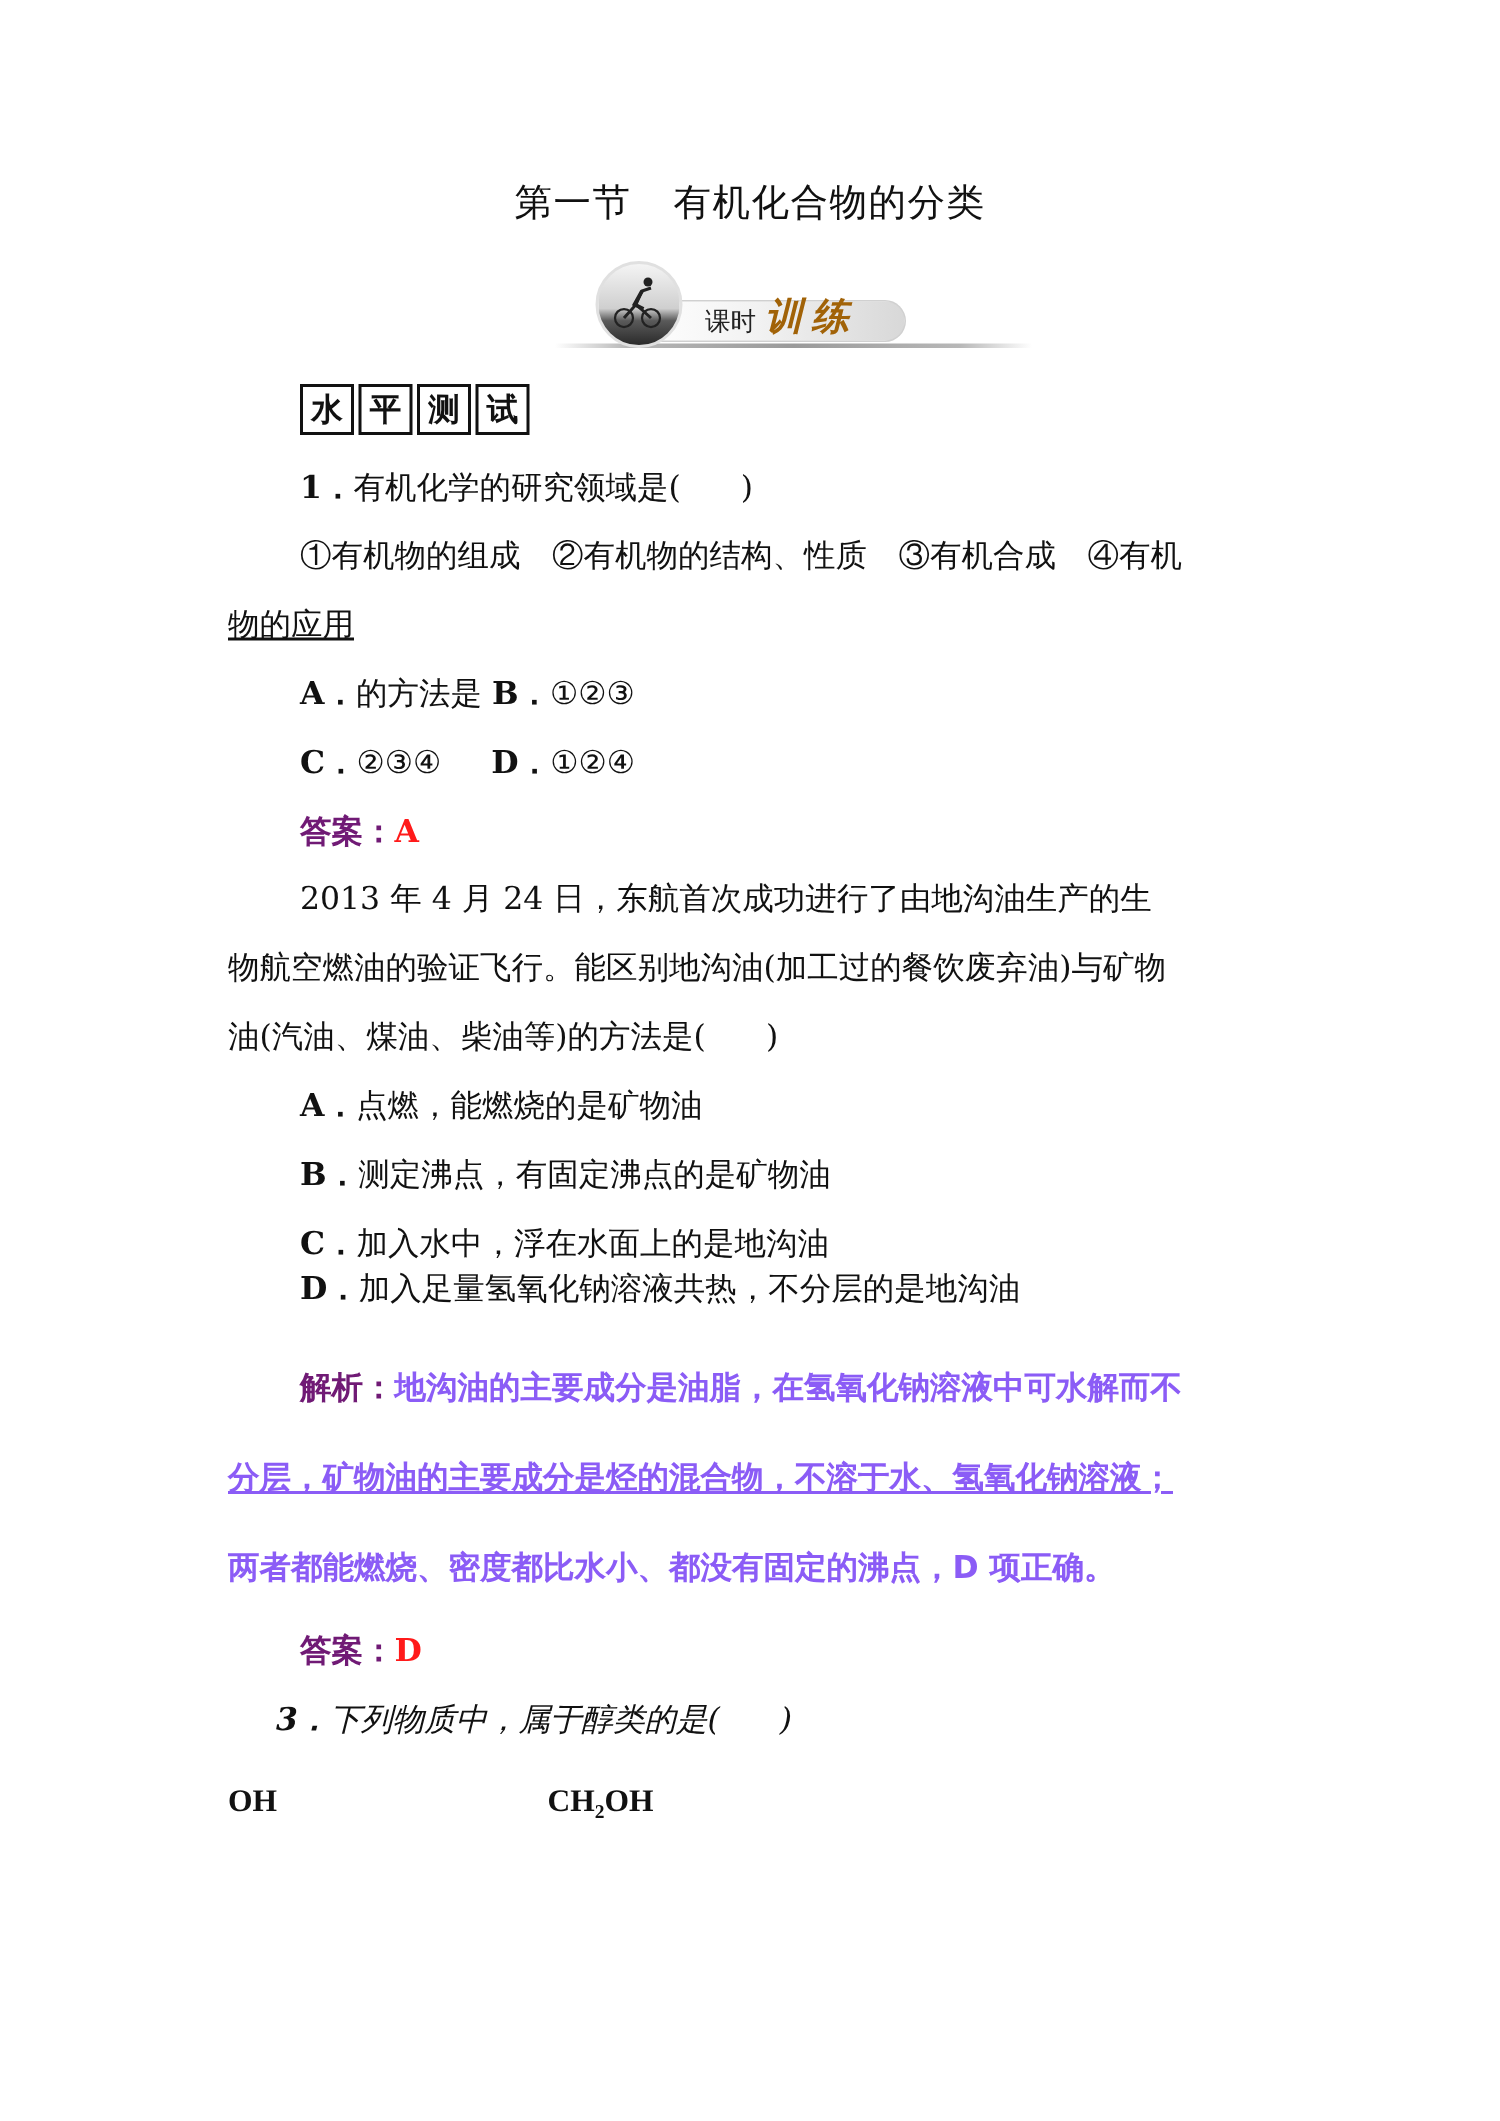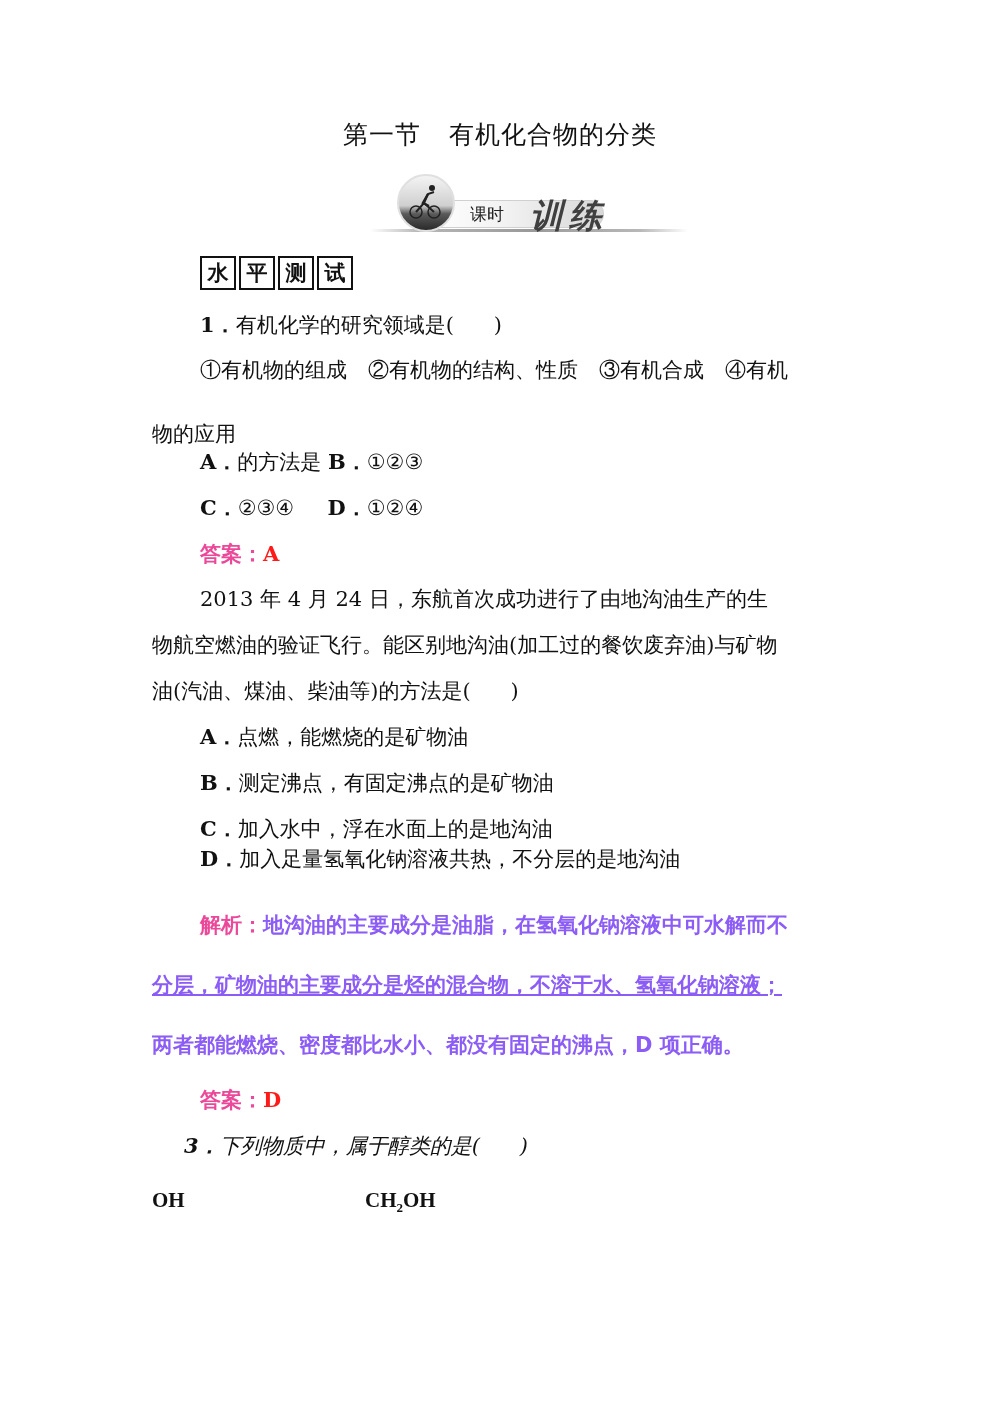--- a/index.html
+++ b/index.html
@@ -29,32 +29,32 @@
     .banner .circle {
       position: absolute; left: 27px; top: 2px; width: 54px; height: 54px; border-radius: 50%;
       background: linear-gradient(180deg, #f4f4f4 0%, #cfcfcf 55%, #5a5a5a 70%, #2a2a2a 100%);
       border: 2px solid #e0e0e0; overflow: hidden;
     }
     .banner .label1 {
       position: absolute; left: 100px; top: 31px; font-size: 17px;
       font-family: "DejaVu Serif", serif; color: #222;
     }
     .banner .label2 {
-      position: absolute; left: 160px; top: 22px; font-size: 33px; font-weight: bold;
-      font-family: "DejaVu Serif", serif; color: #404040; letter-spacing: 6px; font-style: italic;
+      position: absolute; left: 140px; top: 22px; font-size: 25px; font-weight: bold;
+      font-family: "DejaVu Serif", serif; color: #a16207; letter-spacing: 6px; font-style: italic;
     }
     .boxed { left: 200px; top: 256px; display: flex; gap: 3px; }
     .boxed span {
       display: inline-block; width: 32px; height: 30px; border: 2px solid #111;
       text-align: center; line-height: 30px; font-size: 21px; font-weight: bold;
       font-family: "DejaVu Sans", sans-serif; box-sizing: content-box;
     }
     .line { font-size: 21px; line-height: 30px; }
     .b { font-weight: bold; }
-    .blue { color: #ec4899; font-weight: bold; font-family: Liberation Serif, serif; }
+    .blue { color: #701a75; font-weight: bold; font-family: Liberation Serif, serif; }
     .red { color: #ff1a1a; font-weight: bold; }
     .redsans { color: #8b5cf6; font-weight: bold; font-family: "DejaVu Sans", sans-serif; }
     .chem { font-size: 21px; font-weight: bold; font-family: "Liberation Serif", serif; }
     .chem sub { font-size: 13px; }
     .paren-gap { display: inline-block; width: 40px; }
   </style>
 </head>
 <body>
 
 <div class="abs title">
@@ -81,21 +81,21 @@
   <span>水</span>
   <span>平</span>
   <span>测</span>
   <span>试</span>
 </div>
 
 <div class="abs line" style="left:200px; top:310px;">
   <span class="b">1．</span><span>有机化学的研究领域是(</span><span class="paren-gap"></span><span>)</span>
 </div>
 <div class="abs line" style="left:200px; top:355px;">①有机物的组成　②有机物的结构、性质　③有机合成　④有机</div>
-<div class="abs line" style="left:152px; top:419px;">物的应用</div>
+<div class="abs line" style="left:152px; top:401px;text-decoration:underline;">物的应用</div>
 <div class="abs line" style="left:200px; top:447px;">
   <span class="b">A．</span><span>的方法是</span>
   <span class="b">B．</span><span>①②③</span>
 </div>
 <div class="abs line" style="left:200px; top:493px;">
   <span class="b">C．</span><span>②③④</span>
   <span style="display:inline-block;width:20px"></span>
   <span class="b">D．</span><span>①②④</span>
 </div>
 <div class="abs line" style="left:200px; top:539px;">

